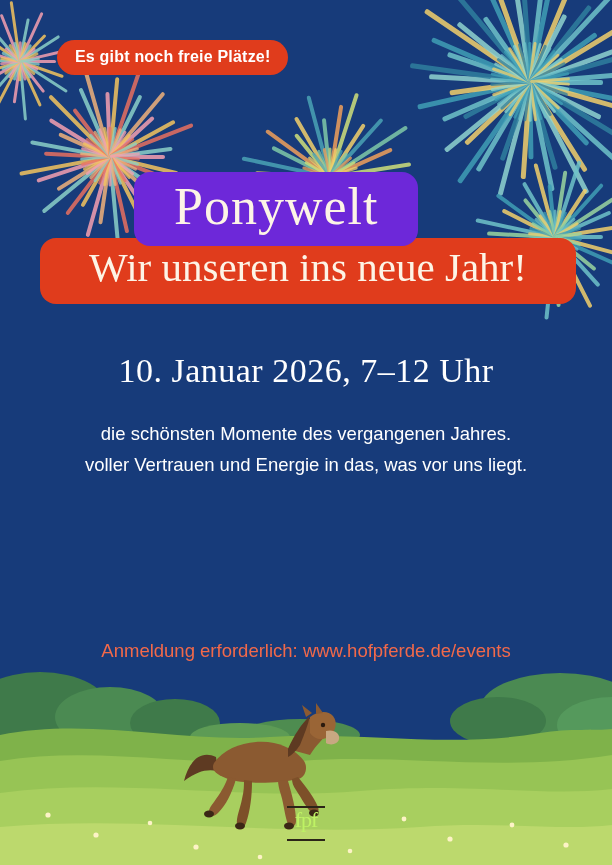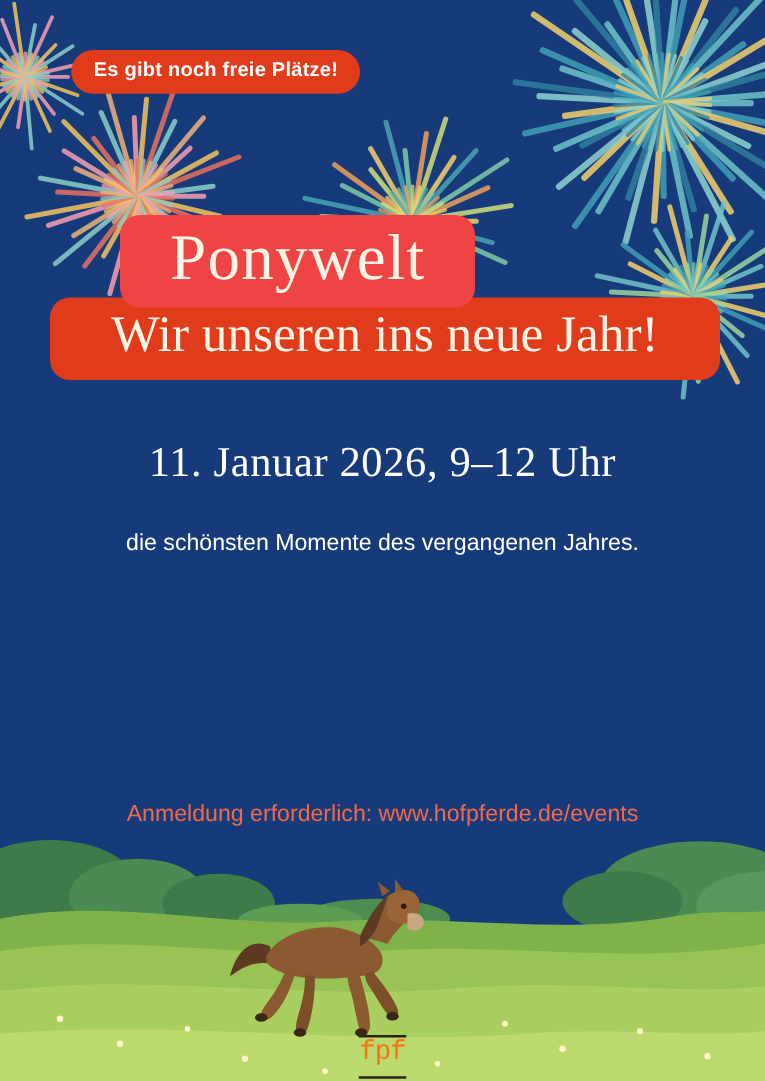--- a/index.html
+++ b/index.html
@@ -51,24 +51,24 @@
 
   
   .titlewrap {
     position: absolute;
     left: 40px;
     top: 172px;
     width: 536px;
   }
   .title-bar1 {
     display: inline-block;
-    background: #ef4444;
+    background: #6d28d9;
     border-radius: 16px;
     padding: 6px 40px 10px 40px;
-    margin-left: 56px;
+    margin-left: 94px;
   }
   .title-bar1 .t1 {
     font-family: "Liberation Serif", serif;
     color: #fdf4e6;
     font-size: 52px;
     line-height: 58px;
     letter-spacing: 1px;
     white-space: nowrap;
   }
   .title-bar2 {
@@ -130,25 +130,25 @@
     left: 0;
     bottom: 0;
     width: 612px;
     height: 200px;
   }
 
   .logo {
     position: absolute;
     left: 50%;
     transform: translateX(-50%);
-    bottom: 0;
+    bottom: 22px;
     width: 46px;
     height: 40px;
-    color: #f97316;
-    font-family: Liberation Mono, monospace;
+    color: #bef264;
+    font-family: Liberation Serif, serif;
     font-size: 22px;
     text-align: center;
     line-height: 34px;
     letter-spacing: -1px;
   }
   .logo .bar {
     position: absolute;
     left: 4px;
     right: 4px;
     height: 2px;
@@ -501,24 +501,25 @@
 
   <div class="titlewrap">
     <div class="title-bar1">
       <div class="t1">Ponywelt</div>
     </div>
     <div class="title-bar2">
       <div class="t2">Wir unseren ins neue Jahr!</div>
     </div>
   </div>
 
-  <div class="date">11. Januar 2026, 9–12 Uhr</div>
+  <div class="date">10. Januar 2026, 7–12 Uhr</div>
 
   <div class="body">
     <p>die schönsten Momente des vergangenen Jahres.</p>
+    <p>voller Vertrauen und Energie in das, was vor uns liegt.</p>
   </div>
 
   <div class="cta">Anmeldung erforderlich: www.hofpferde.de/events</div>
 
   <svg class="landscape" viewBox="0 0 612 200" preserveAspectRatio="none">
 
     <g>
       <ellipse cx="40" cy="45" rx="70" ry="38" fill="#3f7a4a"></ellipse>
       <ellipse cx="110" cy="52" rx="55" ry="30" fill="#4b8a52"></ellipse>
       <ellipse cx="175" cy="58" rx="45" ry="24" fill="#3f7a4a"></ellipse>

